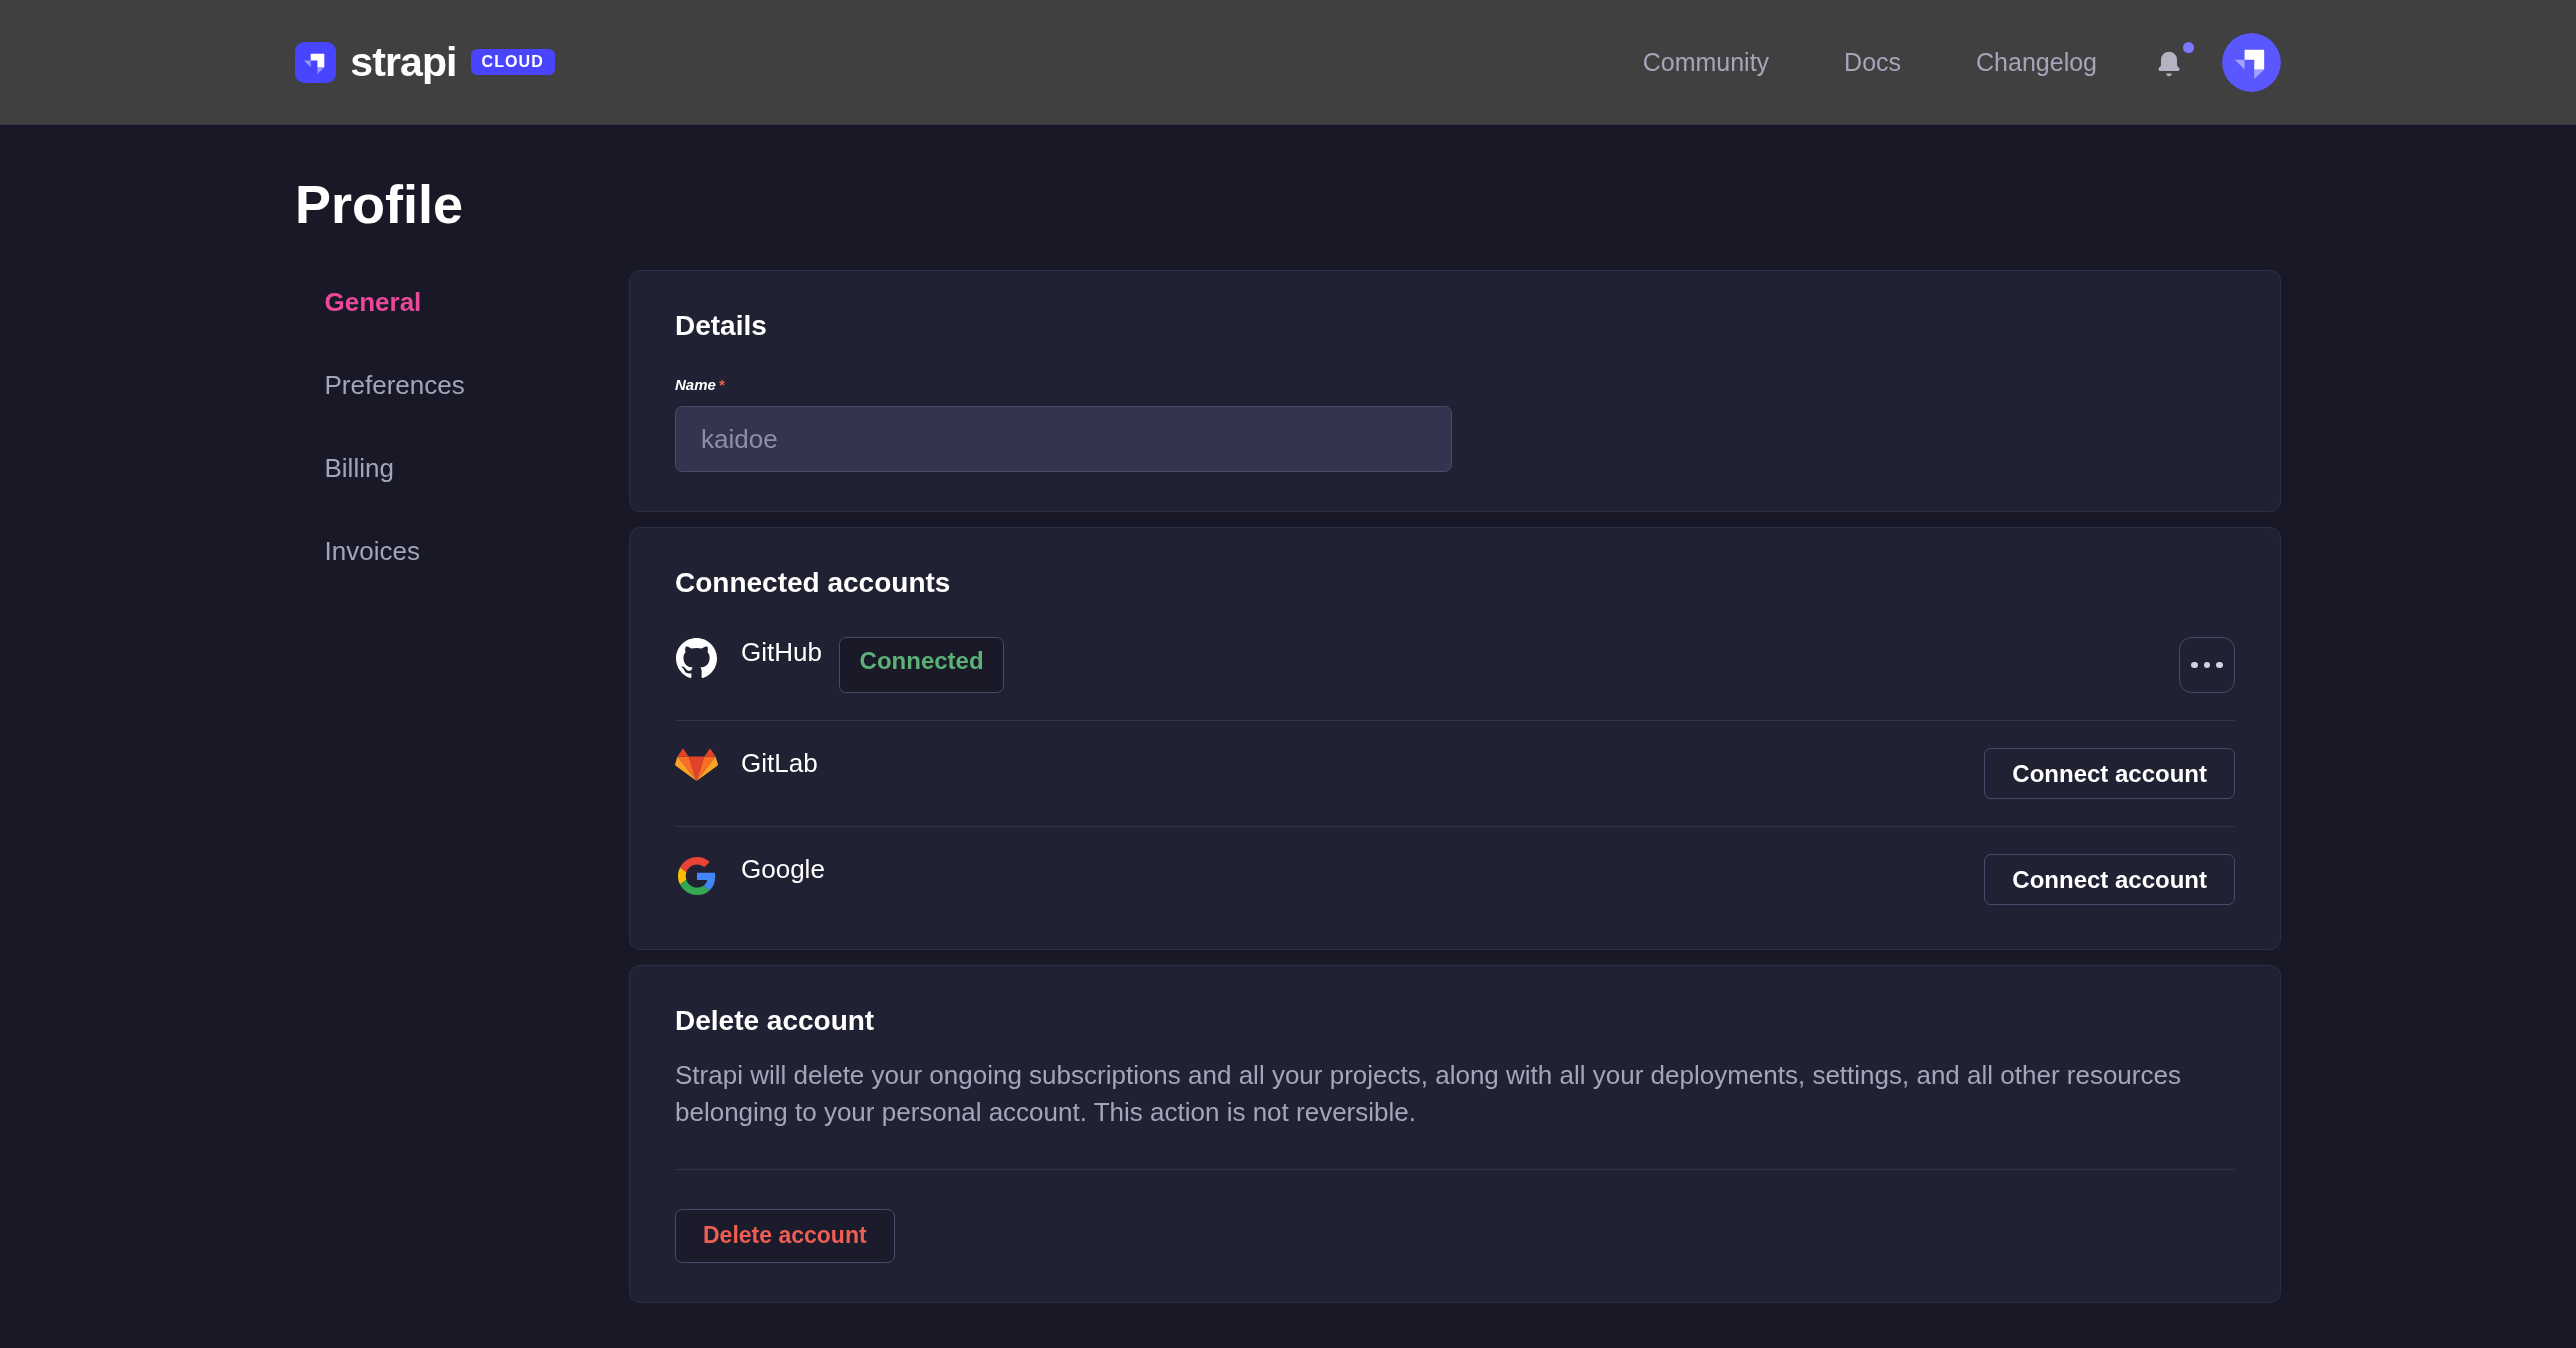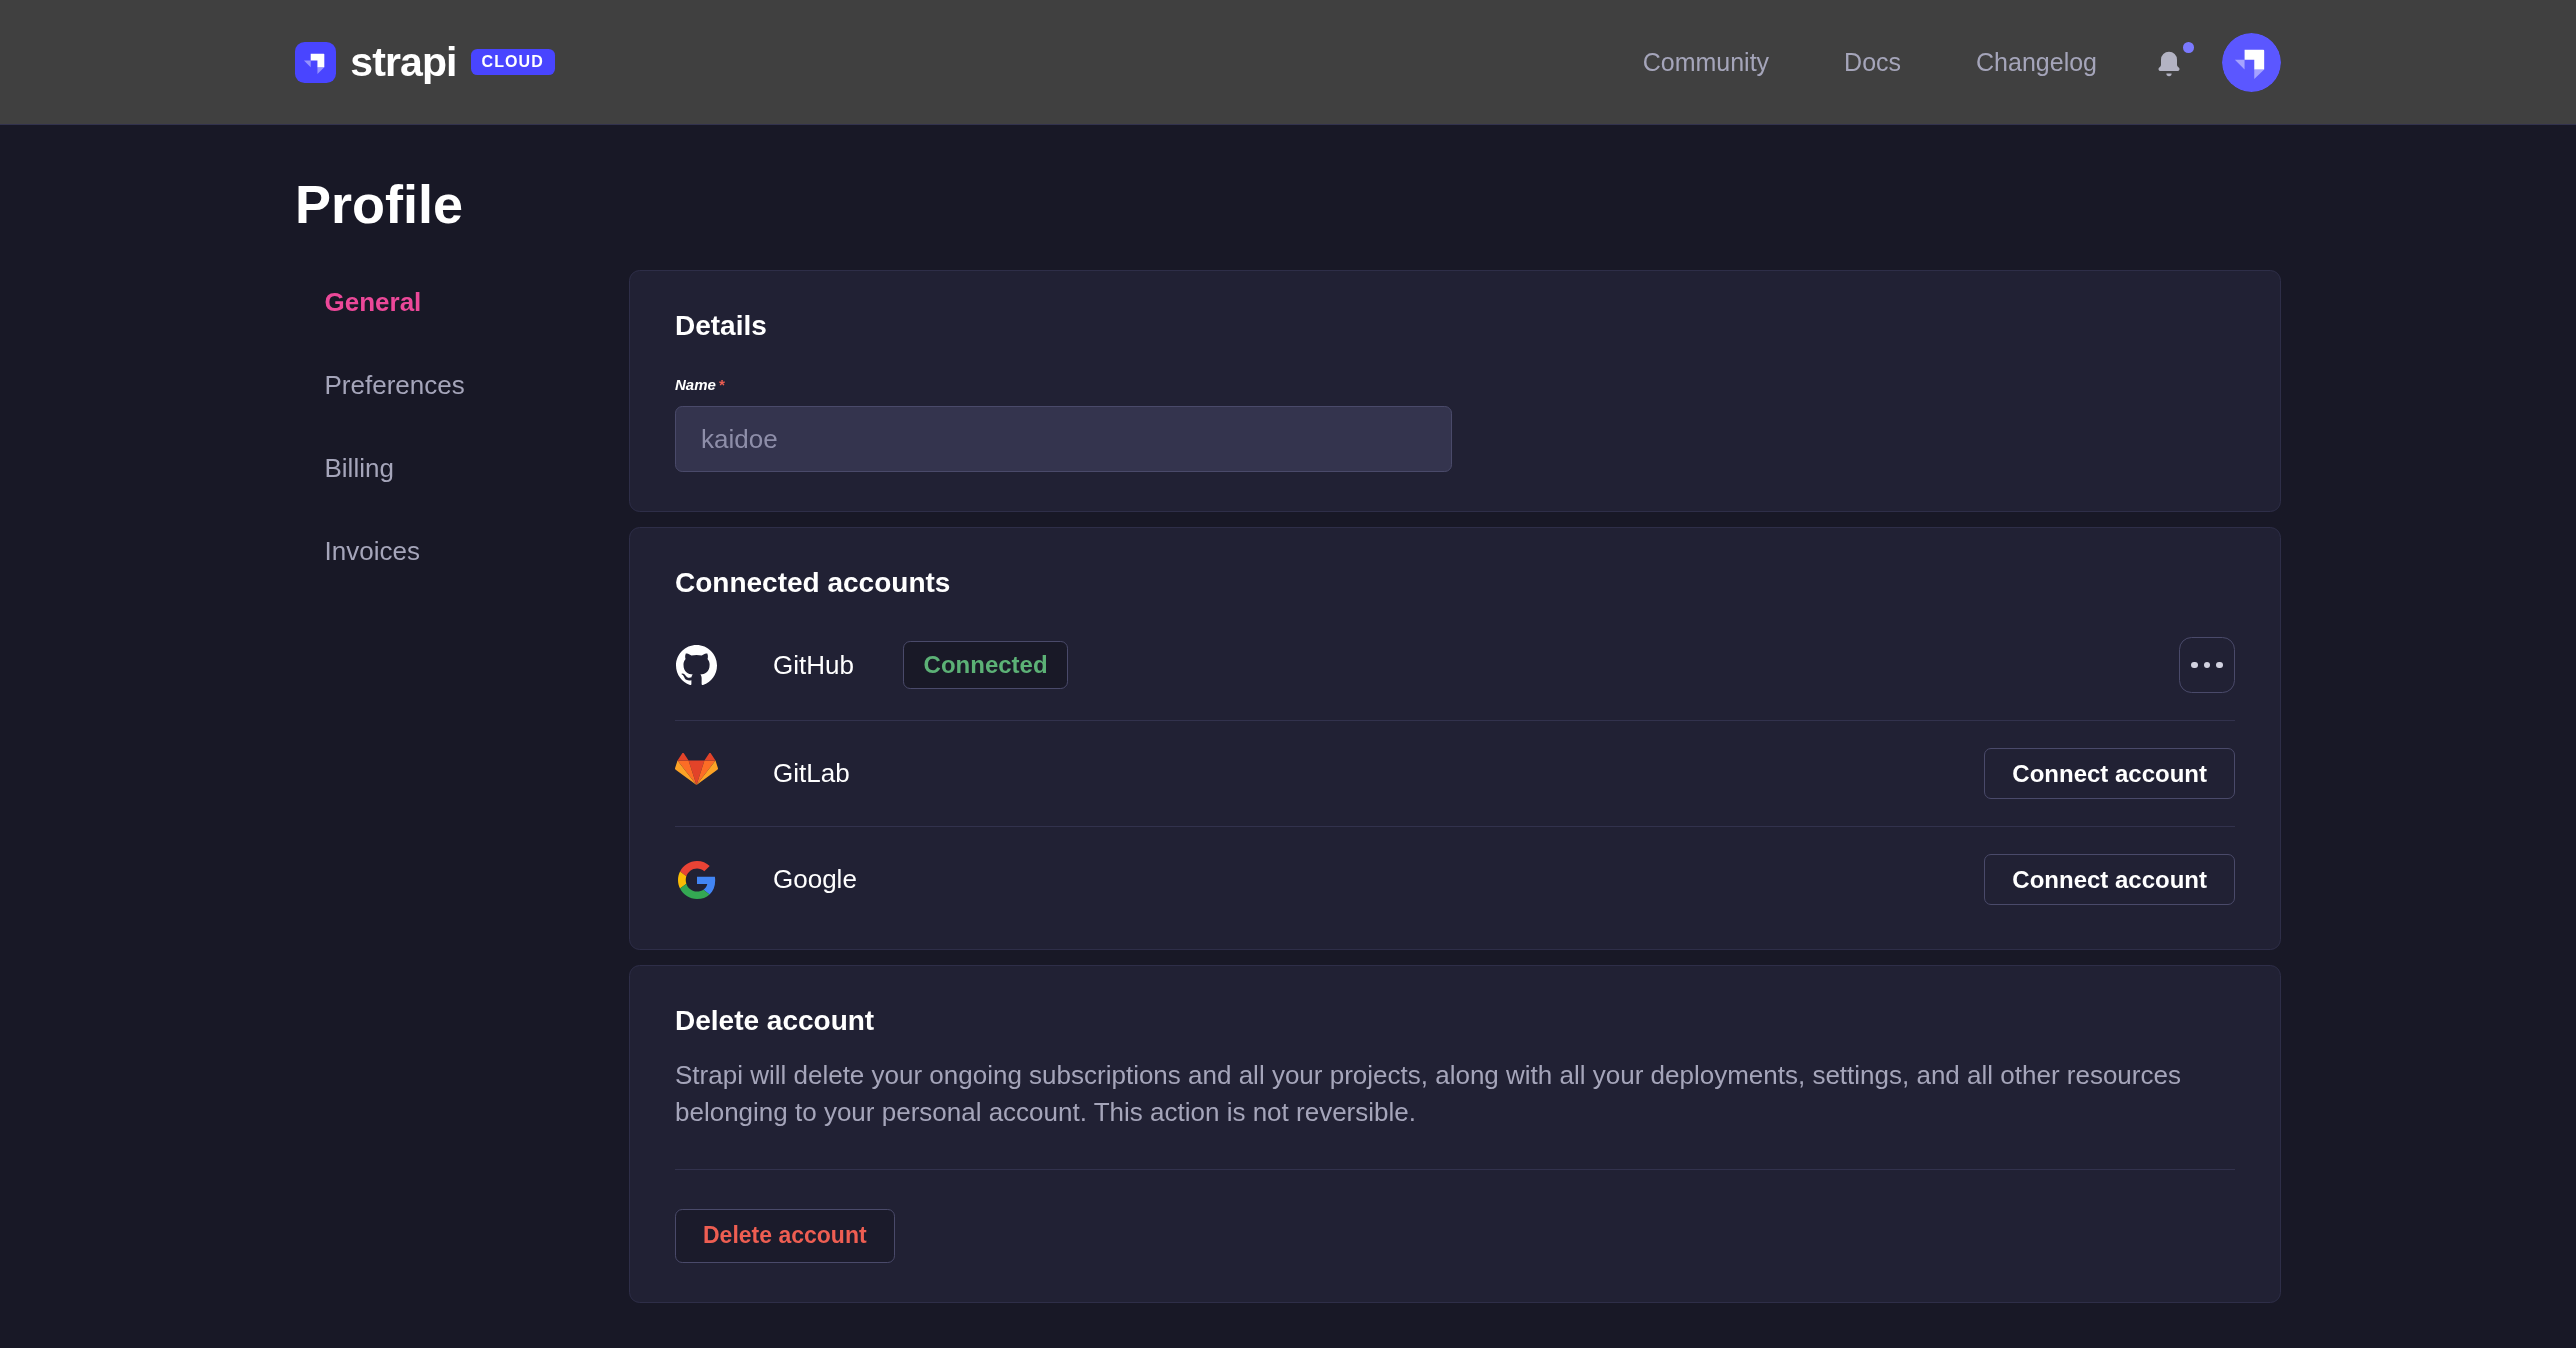--- a/index.html
+++ b/index.html
@@ -50,21 +50,21 @@
   .req { color:#ee5e52; margin-left:2.7px; font-weight:700; }
   .text-input {
     display:block; margin-top:13.4px; width:777px; height:66px;
     background:#34344e; border:0.9px solid #4a4a6a; border-radius:7.2px;
     color:#8e8ea9; font-size:26px; padding:0 25px; outline:none;
     font-family:"Liberation Sans", sans-serif;
   }
 
   
   .acct-rows { margin-top:10.7px; }
-  .acct-row { display:flex; align-items:center; padding:27px 0;gap:32px; }
+  .acct-row { display:flex; padding:27px 0; }
   .acct-row + .acct-row { border-top:0.9px solid #32324d; }
   .acct-row:last-child { padding-bottom:5.4px; }
   .provider-icon { width:43px; height:43px; flex:none; display:flex; align-items:center; justify-content:center; }
   .provider-icon svg { display:block; }
   .provider-name { font-size:26px; color:#fff; margin-left:23px; font-weight:500; }
   .status-badge {
     margin-left:17px; background:#191927; border:0.9px solid #4a4a6a; border-radius:7.2px;
     color:#5cb176; font-size:24px; font-weight:700; padding:10.7px 19.7px; line-height:1;
   }
   .more-btn {

